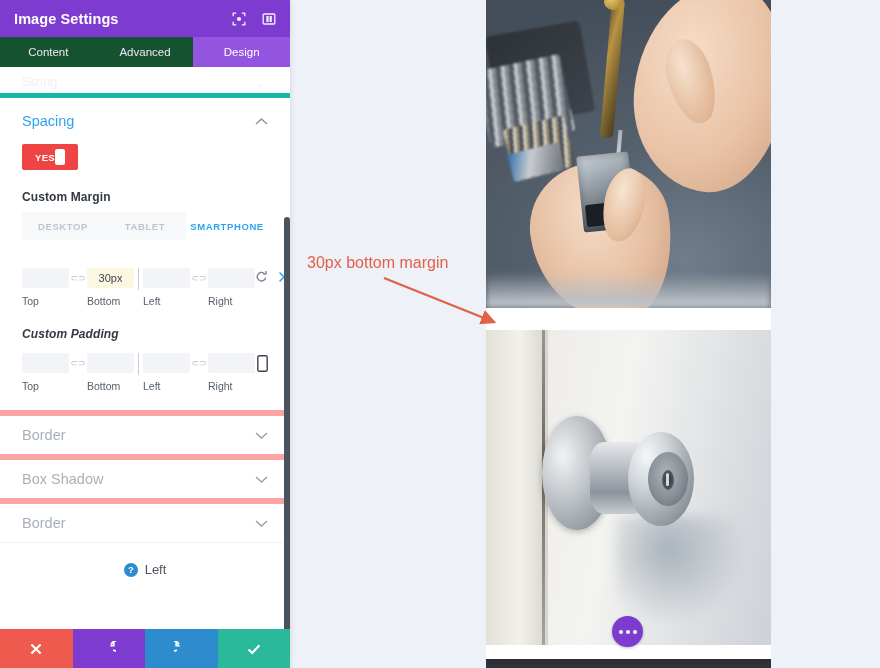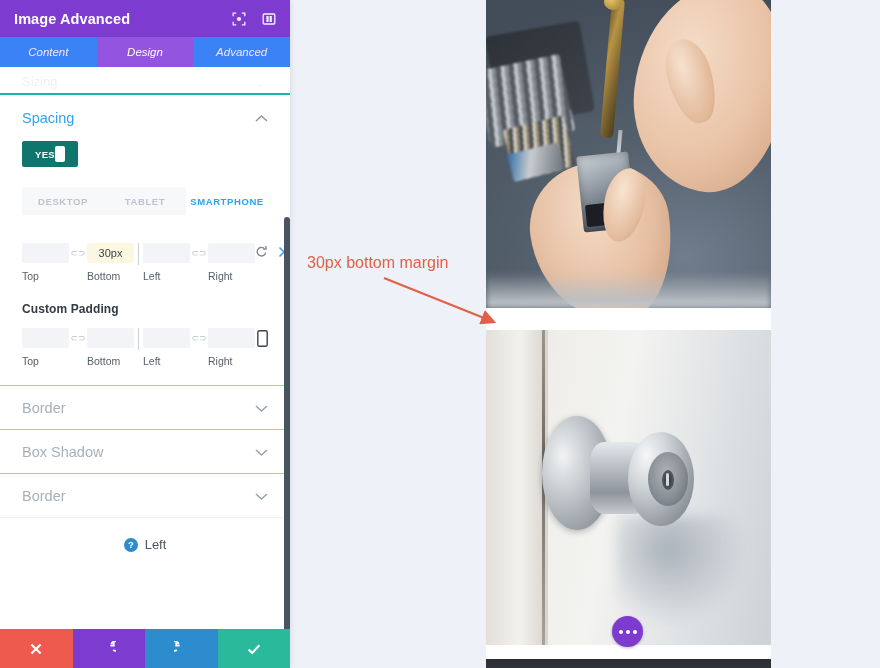--- a/index.html
+++ b/index.html
@@ -196,21 +196,21 @@
   .panel-header {
     height: 37px; background: #7e3bd0; color: #fff;
     display: flex; align-items: center; padding: 0 14px;
     flex: 0 0 auto;
   }
   .panel-title { font-size: 14.5px; font-weight: bold; letter-spacing: .1px; }
   .header-icons { margin-left: auto; display: flex; align-items: center; gap: 16px; }
   .hicon { width: 14px; height: 14px; opacity: .92; cursor: pointer; display: block; }
 
   .tabs {
-    height: 30px; background: #3b82f6; display: flex; flex: 0 0 auto; font-style: italic;
+    height: 30px; background: #14532d; display: flex; flex: 0 0 auto;
   }
   .tab {
     flex: 1; display: flex; align-items: center; justify-content: center;
     font-size: 11.5px; color: #f0e6fb; cursor: pointer;
   }
   .tab.active { background: #9354e0; color: #ffffff; }
 
   .panel-body {
     flex: 1 1 auto; position: relative; overflow: hidden; background: #fff;
   }
@@ -220,37 +220,37 @@
     background: #fff;
   }
   .ghost-row .g-title {
     position: absolute; left: 22px; top: 7px; font-size: 13px;
     color: #eef0f3;
   }
   .ghost-row .g-chev {
     position: absolute; right: 26px; top: 10px; font-size: 11px; color: #f0f2f5;
   }
 
-  .section { border-top: 2px solid #14b8a6; }
+  .section { border-top: 5px solid #14b8a6; }
   .section-open-head {
     display: flex; align-items: center; padding: 0 22px;
     height: 46px; cursor: pointer;
   }
   .section-open-head .s-title { font-size: 14.5px; color: #2ea3f2; }
   .section-open-head .s-chev { margin-left: auto; color: #8c97a3; }
 
   .section-content { padding: 0 22px 14px; }
 
   .field-label {
     font-size: 12px; color: #333a44; font-weight: bold;
     margin-bottom: 8px; letter-spacing: .1px;
   }
 
   .toggle {
-    width: 56px; height: 20px; background: #0f766e; border-radius: 2px;
+    width: 56px; height: 20px; background: #ef4444; border-radius: 2px;
     display: flex; align-items: center; cursor: pointer; padding: 13px;
     margin-bottom: 20px;
   }
   .toggle-label {
     font-size: 9.5px; color: #fff; font-weight: bold;
     width: 28px; text-align: center; letter-spacing: .3px;
   }
   .toggle-knob { width: 26px; height: 16px; background: #fff; border-radius: 2px; }
 
   .device-tabs {
@@ -285,21 +285,21 @@
     width: 1px; height: 22px; background: #c9d0d8; margin: 0 4px; align-self: flex-start;
   }
   .sp-actions {
     margin-left: auto; display: flex; align-items: center; gap: 10px; padding-top: 2px;
   }
   .sp-action { color: #7c8793; cursor: pointer; display: block; }
   .sp-action.blue { color: #2ea3f2; }
 
   .closed-section {
     height: 44px; display: flex; align-items: center; padding: 0 22px;
-    border-top: 1px solid #fca5a5; cursor: pointer;
+    border-top: 6px solid #fca5a5; cursor: pointer;
   }
   .closed-section .c-title { font-size: 14.5px; color: #a8b0b9; }
   .closed-section .c-chev { margin-left: auto; color: #98a2ac; }
 
   .help-row {
     height: 54px; display: flex; align-items: center; justify-content: center;
     gap: 7px; border-top: 1px solid #f1f2f4; cursor: pointer;
   }
   .help-text { font-size: 13px; color: #4a5560; }
 
@@ -375,38 +375,38 @@
       <marker id="ar" markerWidth="7" markerHeight="7" refX="1" refY="3.5" orient="auto">
         <path d="M0,0 L7,3.5 L0,7 z" fill="#e2604a"></path>
       </marker>
     </defs>
     <line x1="4" y1="4" x2="104" y2="44" stroke="#e2604a" stroke-width="2.2" marker-end="url(#ar)"></line>
   </svg>
 
   <div class="panel">
 
     <div class="panel-header">
-      <div class="panel-title">Image Advanced</div>
+      <div class="panel-title">Image Settings</div>
       <div class="header-icons">
         <svg class="hicon" viewBox="0 0 14 14" fill="none" stroke="#fff" stroke-width="1.3">
           <path d="M1.2 4.2V1.2h3M9.8 1.2h3v3M12.8 9.8v3h-3M4.2 12.8h-3v-3"></path>
           <circle cx="7" cy="7" r="2.1" fill="#fff" stroke="none"></circle>
         </svg>
         <svg class="hicon" viewBox="0 0 14 14" fill="none" stroke="#fff" stroke-width="1.3">
           <rect x="1.2" y="2" width="11.6" height="10" rx="1"></rect>
           <rect x="4.4" y="4" width="2.2" height="6" fill="#fff" stroke="none"></rect>
           <rect x="7.6" y="4" width="2.2" height="6" fill="#fff" stroke="none"></rect>
         </svg>
       </div>
     </div>
 
     <div class="tabs">
       <div class="tab">Content</div>
+      <div class="tab">Advanced</div>
       <div class="tab active">Design</div>
-      <div class="tab">Advanced</div>
     </div>
 
     <div class="panel-body">
 
       <div class="ghost-row">
         <span class="g-title">Sizing</span>
         <span class="g-chev">⌄</span>
       </div>
 
       <div class="section" style="margin-top:26px;">
@@ -419,20 +419,21 @@
           </span>
         </div>
 
         <div class="section-content">
 
           <div class="toggle">
             <span class="toggle-label">YES</span>
             <span class="toggle-knob"></span>
           </div>
 
+          <div class="field-label">Custom Margin</div>
 
           <div class="device-tabs">
             <div class="dtab">DESKTOP</div>
             <div class="dtab">TABLET</div>
             <div class="dtab active">SMARTPHONE</div>
           </div>
 
           <div class="spacing-row">
             <div class="sp-fields">
               <div class="sp-cell">
@@ -459,21 +460,21 @@
               <svg class="sp-action" width="13" height="13" viewBox="0 0 14 14" fill="none" stroke="#7c8793" stroke-width="1.5">
                 <path d="M11.5 8.2A4.6 4.6 0 1 1 9.6 3.4"></path>
                 <path d="M11.8 1.2v3.1H8.7"></path>
               </svg>
               <svg class="sp-action blue" width="12" height="12" viewBox="0 0 12 12" stroke="#2ea3f2" stroke-width="1.5">
                 <path d="M1.5 1.5 L10.5 10.5 M10.5 1.5 L1.5 10.5"></path>
               </svg>
             </div>
           </div>
 
-          <div class="field-label" style="margin-top:16px;">Custom Padding</div>
+          <div class="field-label" style="margin-top:16px;font-style:italic;">Custom Padding</div>
 
           <div class="spacing-row" style="padding-top:4px;">
             <div class="sp-fields">
               <div class="sp-cell">
                 <input class="sp-input" value="" style="">
                 <span class="sp-caption">Top</span>
               </div>
               <div class="sp-link">⊂⊃</div>
               <div class="sp-cell">
                 <input class="sp-input" value="" style="">

